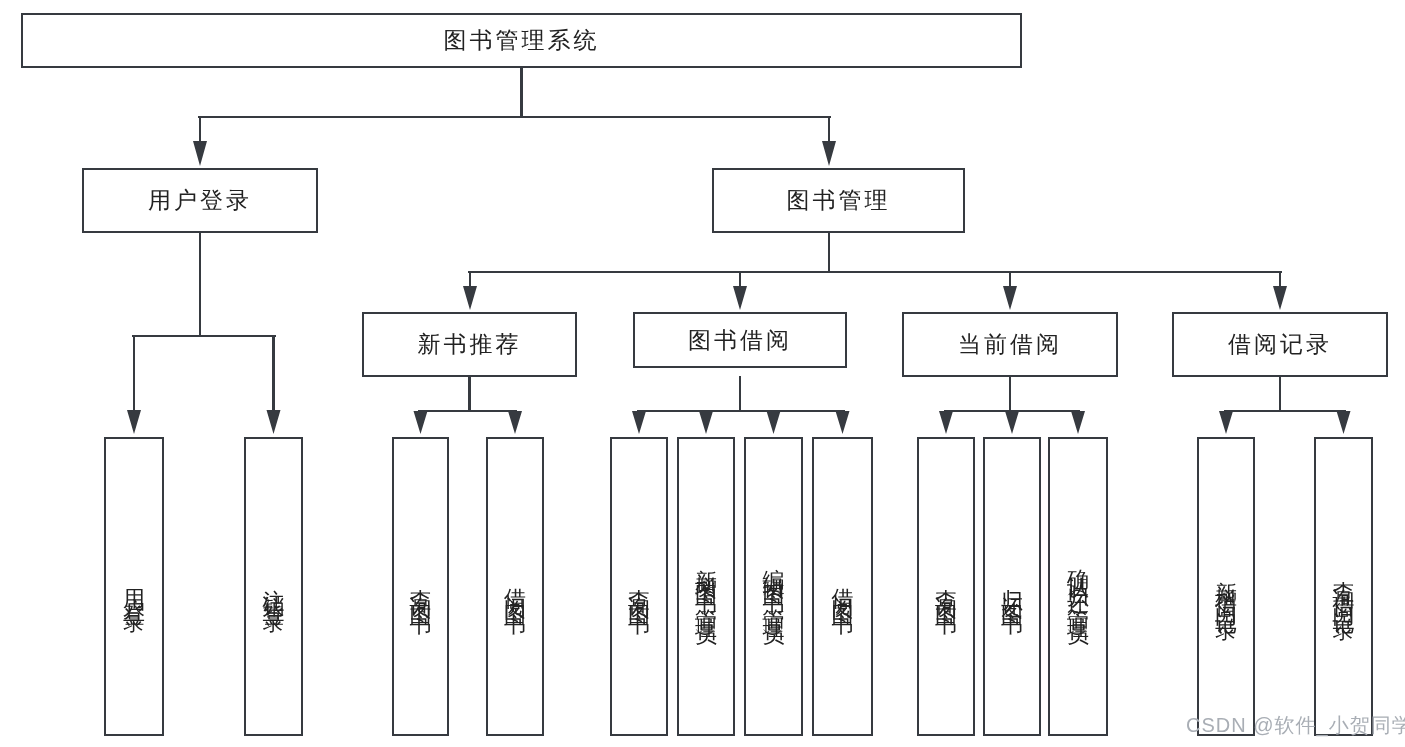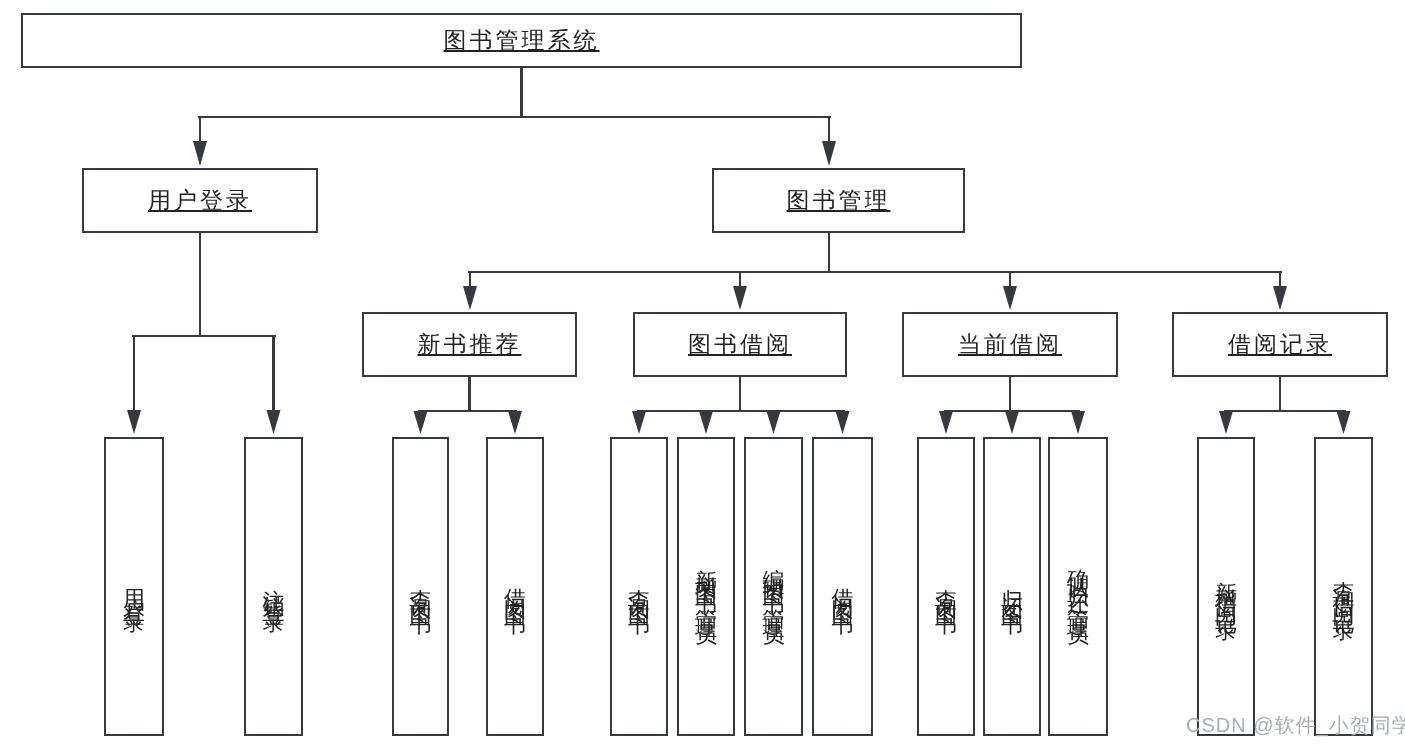--- a/index.html
+++ b/index.html
@@ -7,21 +7,21 @@
     position:relative; width:1405px; height:747px; background:#ffffff;
     font-family:"Liberation Sans","DejaVu Sans",sans-serif; overflow:hidden;
   }
   svg.connectors { position:absolute; left:0; top:0; width:1405px; height:747px; }
   .box {
     position:absolute; box-sizing:border-box;
     border:2.5px solid #363a40; background:#ffffff;
     display:flex; align-items:center; justify-content:center;
     color:#222222;
   }
-  .h { font-size:23px; letter-spacing:3px; white-space:nowrap;text-decoration:underline; }
+  .h { font-size:23px; letter-spacing:3px; white-space:nowrap; }
   .v {
     writing-mode:vertical-rl; text-orientation:mixed;
     font-size:22px; letter-spacing:8px; line-height:1;
   }
   .lvl1 { left:21px; top:13px; width:1001px; height:55px; }
   .watermark {
     position:absolute; left:1186px; top:712px;
     font-size:20px; letter-spacing:1px; color:#a9aeb5; white-space:nowrap;
   }
 </style>
@@ -62,21 +62,21 @@
       M1219 411 L1233 411 L1226 434 Z
       M1336.5 411 L1350.5 411 L1343.5 434 Z"></path>
   </svg>
 
   <div class="box h lvl1">图书管理系统</div>
 
   <div class="box h" style="left:82px; top:168px; width:236px; height:65px;">用户登录</div>
   <div class="box h" style="left:712px; top:168px; width:253px; height:65px;">图书管理</div>
 
   <div class="box h" style="left:362px; top:312px; width:215px; height:65px;">新书推荐</div>
-  <div class="box h" style="left:633px; top:312px; width:214px; height:65px;">图书借阅</div>
+  <div class="box h" style="left:633px; top:312px; width:214px; height:56px;">图书借阅</div>
   <div class="box h" style="left:902px; top:312px; width:216px; height:65px;">当前借阅</div>
   <div class="box h" style="left:1172px; top:312px; width:216px; height:65px;">借阅记录</div>
 
   <div class="box v" style="left:104px; top:437px; width:60px; height:299px;">用户登录</div>
   <div class="box v" style="left:244px; top:437px; width:59px; height:299px;">注销登录</div>
 
   <div class="box v" style="left:392px; top:437px; width:57px; height:299px;">查询图书</div>
   <div class="box v" style="left:486px; top:437px; width:58px; height:299px;">借阅图书</div>
 
   <div class="box v" style="left:610px; top:437px; width:58px; height:299px;">查询图书</div>

